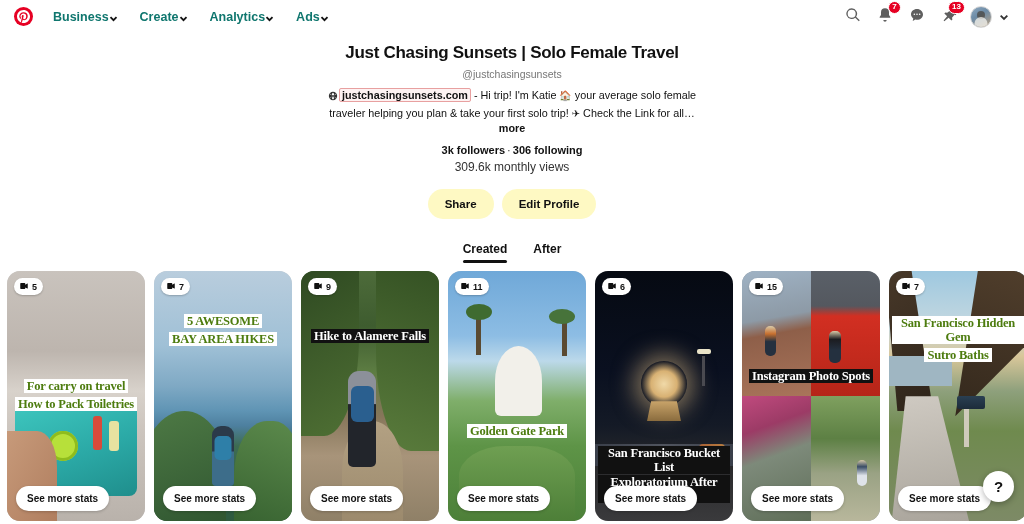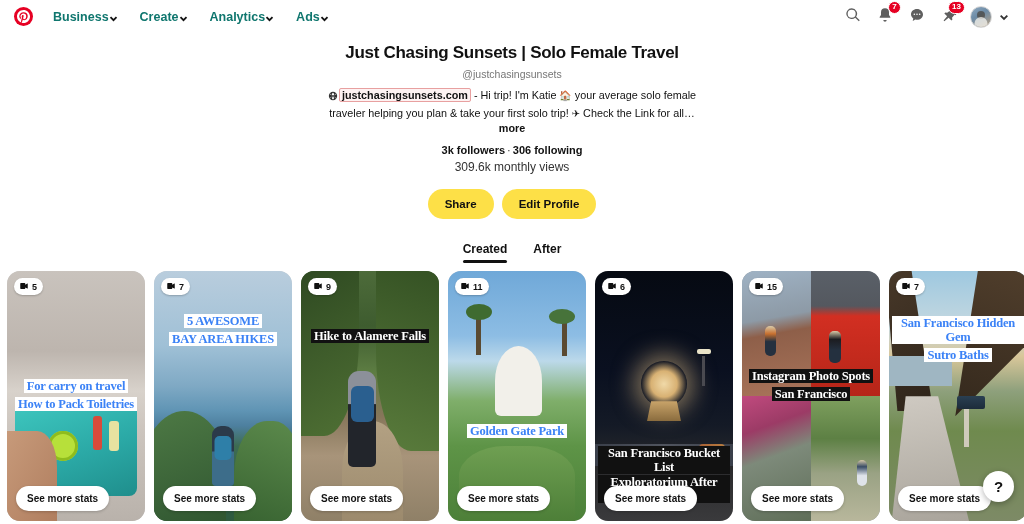--- a/index.html
+++ b/index.html
@@ -85,21 +85,21 @@
     border:1px solid #e8a0a0; background:#fdf2f2;
     padding:0 2px; border-radius:2px; cursor:pointer;
   }
   .more-link { font-weight:bold; color:#111; cursor:pointer; }
   .emoji { font-size:10px; }
   .counts { font-size:11px; font-weight:bold; color:#111; margin-top:7px; }
   .counts .dot { font-weight:normal; color:#333; margin:0 2px; }
   .monthly { font-size:12px; color:#333; margin-top:4px; }
   .btn-row { display:flex; justify-content:center; gap:8px; margin-top:15px; }
   .pill-btn {
-    background:#fde047; color:#111;
+    background:#fef9c3; color:#111;
     font-size:11.5px; font-weight:bold;
     border:none; border-radius:20px;
     padding:9px 17px; cursor:pointer;
   }
 
   
   .tabs { display:flex; justify-content:center; gap:26px; margin-top:23px; }
   .tab {
     font-size:12px; font-weight:bold; color:#111;
     padding-bottom:7px; cursor:pointer; position:relative;
@@ -130,21 +130,21 @@
     box-shadow:0 1px 2px rgba(0,0,0,.22);
   }
   .vbadge svg { width:10px; height:10px; fill:#111; }
   .overlay-txt {
     position:absolute; left:0; right:0; z-index:4;
     text-align:center; line-height:1.12;
     padding:0 3px;
   }
   .overlay-txt span {
     display:inline-block;
-    background:#fff; color:#3b82f6;
+    background:#fff; color:#4d7c0f;
     font-family:"Liberation Serif", serif;
     font-weight:bold; font-size:12.5px;
     padding:0px 3px; letter-spacing:-.2px;
     box-decoration-break:clone;
   }
   .overlay-txt.dark span { background:#111; color:#fff; }
   .see-more {
     position:absolute; left:9px; bottom:10px; z-index:6;
     background:#fff; color:#111;
     font-size:10px; font-weight:bold;
@@ -459,21 +459,20 @@
         <div class="s6p2"></div>
         <div class="s6p3"></div>
       <div class="vbadge">
         <span><svg viewBox="0 0 24 24">
               <path d="M3 6.5A1.5 1.5 0 014.5 5h9A1.5 1.5 0 0115 6.5v2.2l5-2.6a.7.7 0 011 .6v10.6a.7.7 0 01-1 .6l-5-2.6v2.2A1.5 1.5 0 0113.5 19h-9A1.5 1.5 0 013 17.5z"></path>
             </svg></span>
         <span>15</span>
       </div>
       <div class="overlay-txt dark" style="top:38%">
           <div><span>Instagram Photo Spots</span></div>
-          <div><span>San Francisco</span></div>
         </div>
       <button class="see-more">See more stats</button>
     </div>
     </div>
     <div class="card">
     <div class="thumb">
       <div class="scene s7"></div>
         <div class="s7sea"></div>
         <div class="s7path"></div>
         <div class="s7sign"></div>

